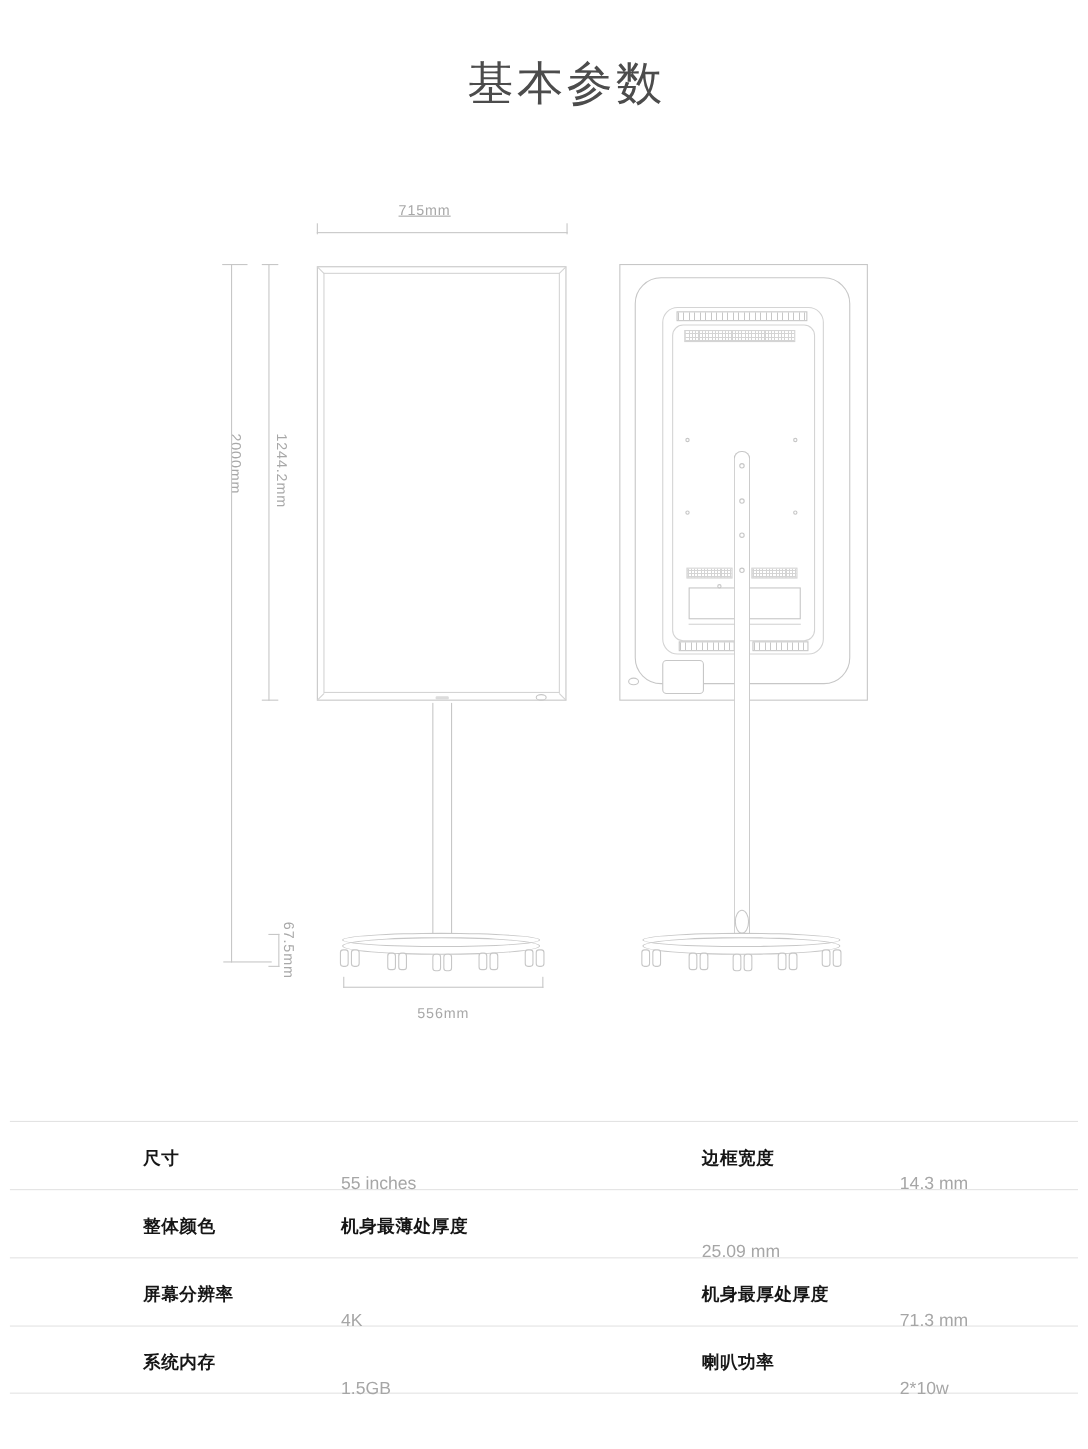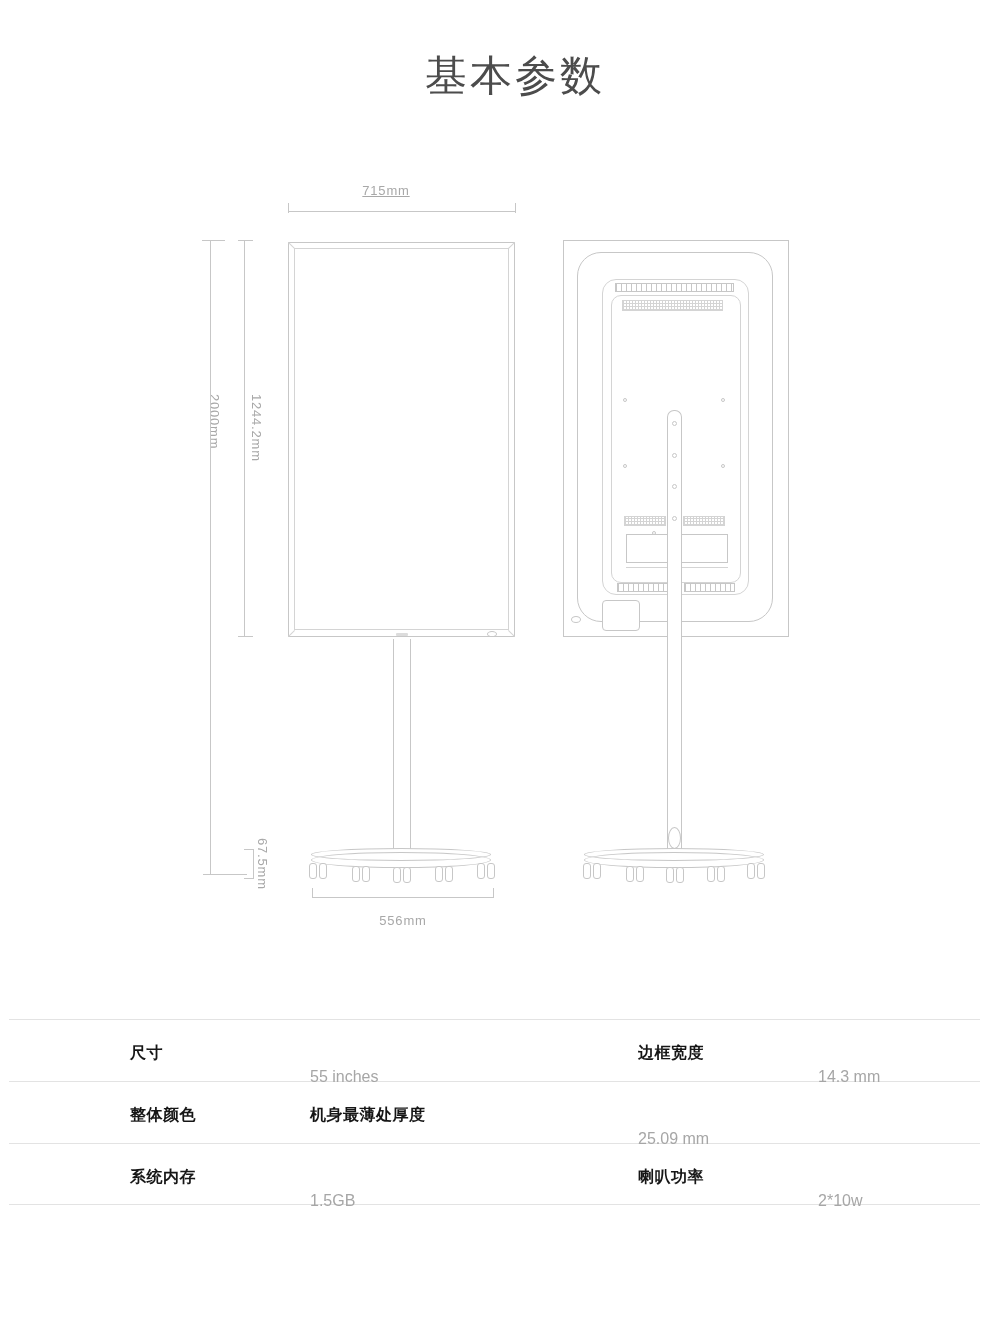--- a/index.html
+++ b/index.html
@@ -176,18 +176,24 @@
     <div class="spec-value">55 inches</div>
     <div class="spec-label">边框宽度</div>
     <div class="spec-value">14.3 mm</div>
   </div>
   <div class="spec-row">
     <div class="spec-label">整体颜色</div>
     <div class="spec-label">机身最薄处厚度</div>
     <div class="spec-value">25.09 mm</div>
   </div>
   <div class="spec-row">
+    <div class="spec-label">屏幕分辨率</div>
+    <div class="spec-value">4K</div>
+    <div class="spec-label">机身最厚处厚度</div>
+    <div class="spec-value">71.3 mm</div>
+  </div>
+  <div class="spec-row">
     <div class="spec-label">系统内存</div>
     <div class="spec-value">1.5GB</div>
     <div class="spec-label">喇叭功率</div>
     <div class="spec-value">2*10w</div>
   </div>
 </div>
 
 </body></html>

